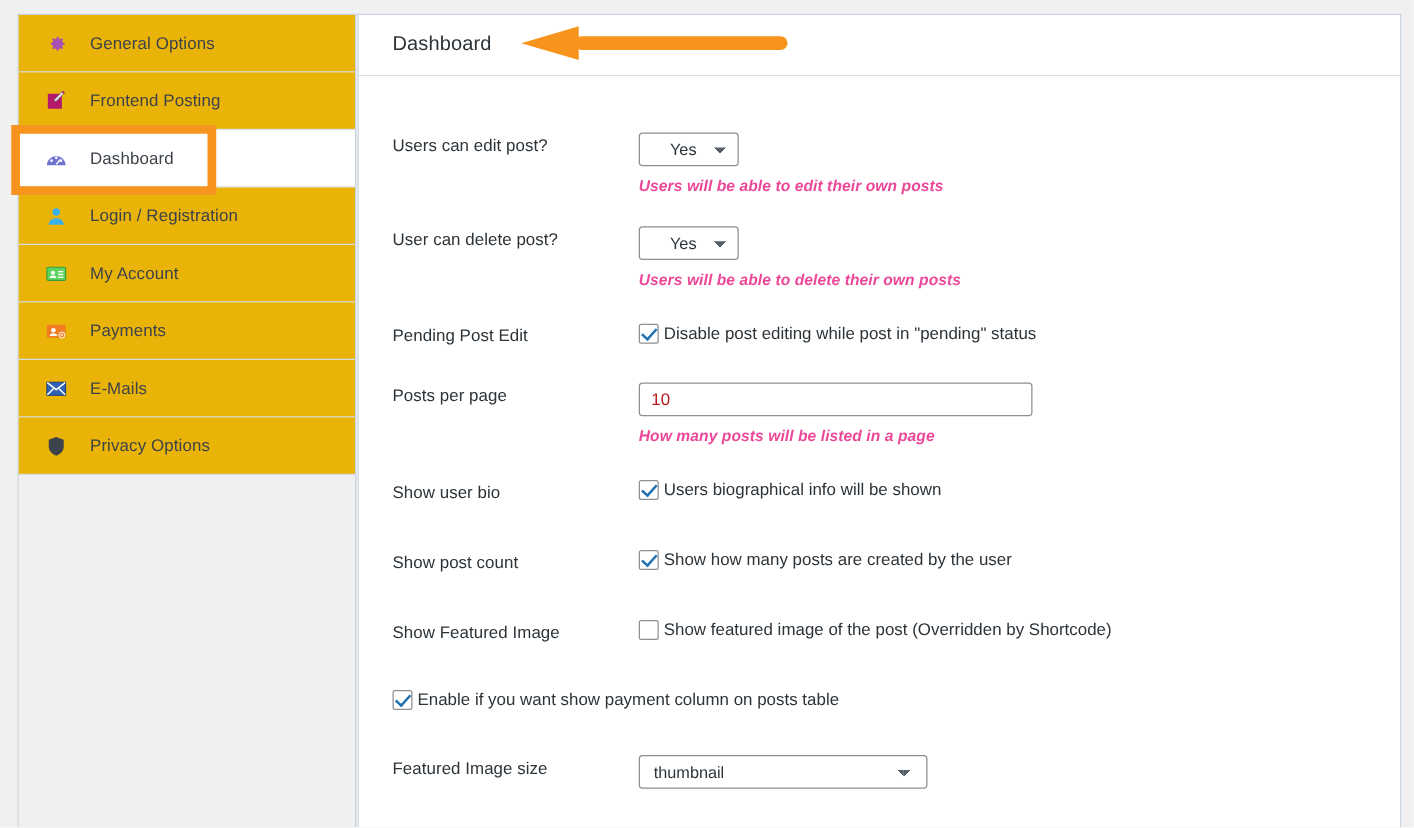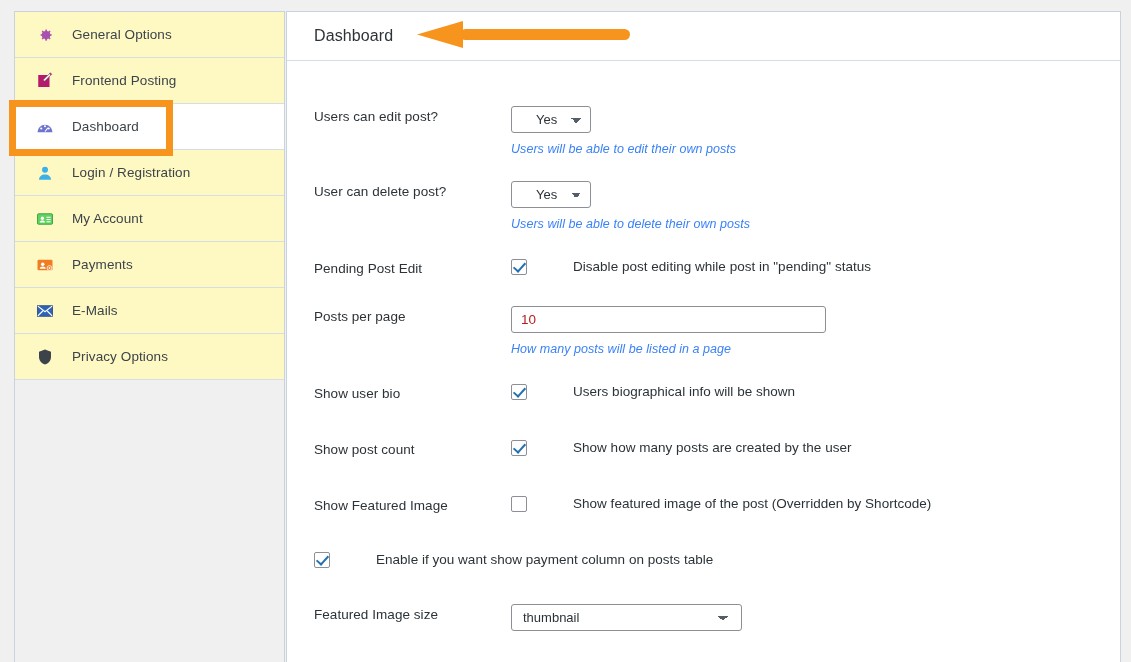--- a/index.html
+++ b/index.html
@@ -27,21 +27,21 @@
     border-bottom: none;
     box-sizing: border-box;
   }
   .side-item {
     height: 46px;
     display: flex;
     align-items: center;
     padding-left: 20px;
     box-sizing: border-box;
     border-bottom: 1px solid #d5dee6;
-    background: #fef9c3;
+    background: #eab308;
     cursor: pointer;
   }
   .side-item.active {
     background: #ffffff;
   }
   .side-icon {
     width: 20px;
     height: 20px;
     margin-right: 17px;
     flex: 0 0 20px;
@@ -127,24 +127,25 @@
     color: #2c3338;
     padding-top: 3px;
     letter-spacing: 0.05px;
   }
   .row-field {
     flex: 1 1 auto;
     min-width: 0;
   }
   .help-text {
     font-size: 12.5px;
-    color: #3b82f6;
+    color: #ec4899;
     font-style: italic;
     margin-top: 9px;
     letter-spacing: 0.05px;
+    font-weight: bold;
   }
 
   select.ui-select {
     font-family: "Liberation Sans", sans-serif;
     font-size: 13px;
     color: #2c3338;
     background: #ffffff;
     border: 1px solid #8c8f94;
     border-radius: 3px;
     padding: 4px 26px 4px 9px;
@@ -189,21 +190,20 @@
     width: 315px;
     height: 60px;
     padding: 5px 9px;
     box-sizing: border-box;
     resize: none;
   }
 
   .cb-line {
     display: flex;
     align-items: flex-start;
-    gap: 42px;
   }
   .cb-box {
     width: 16px;
     height: 16px;
     flex: 0 0 16px;
     border: 1px solid #8c8f94;
     border-radius: 2px;
     background: #ffffff;
     box-sizing: border-box;
     margin-top: 1px;

